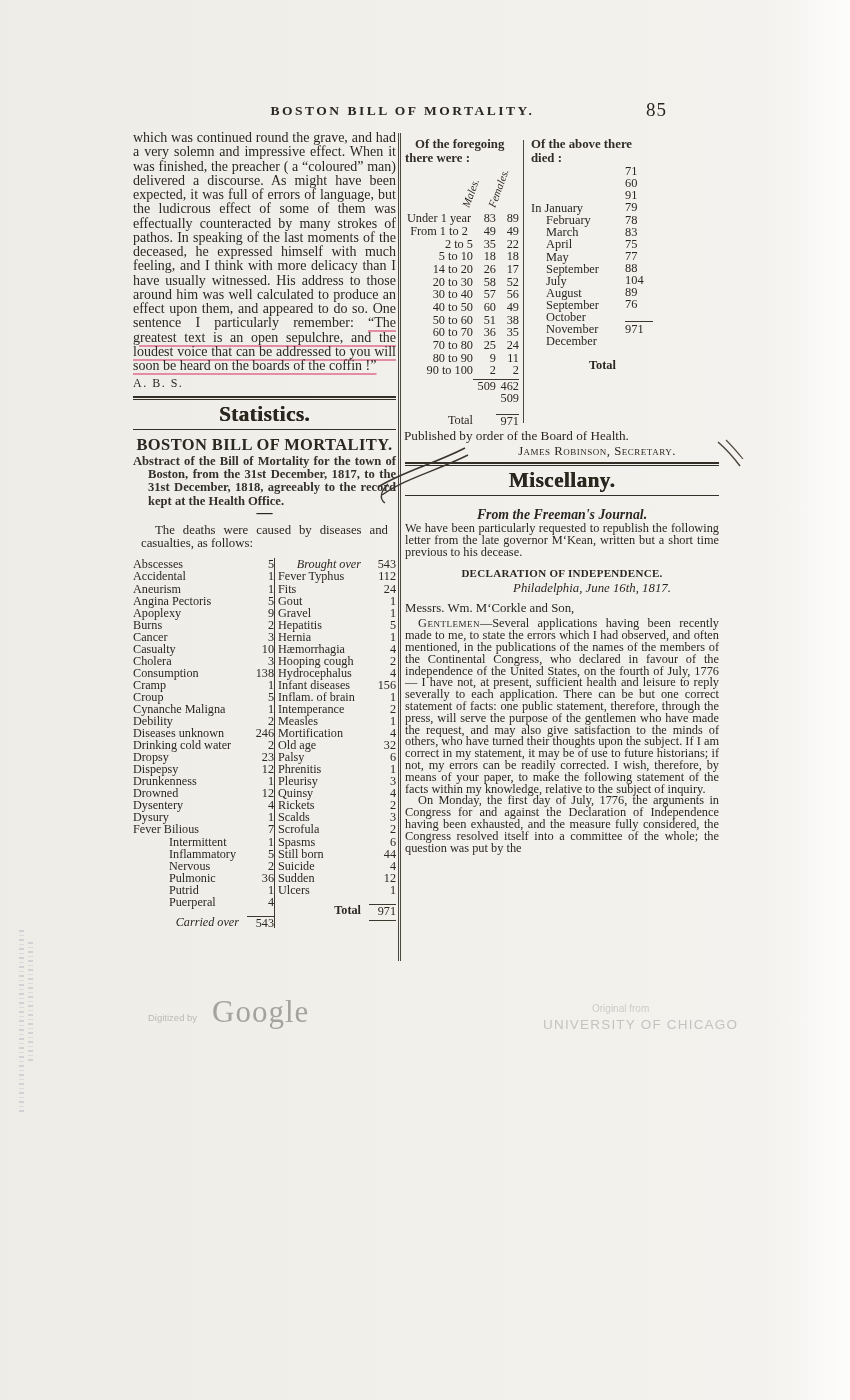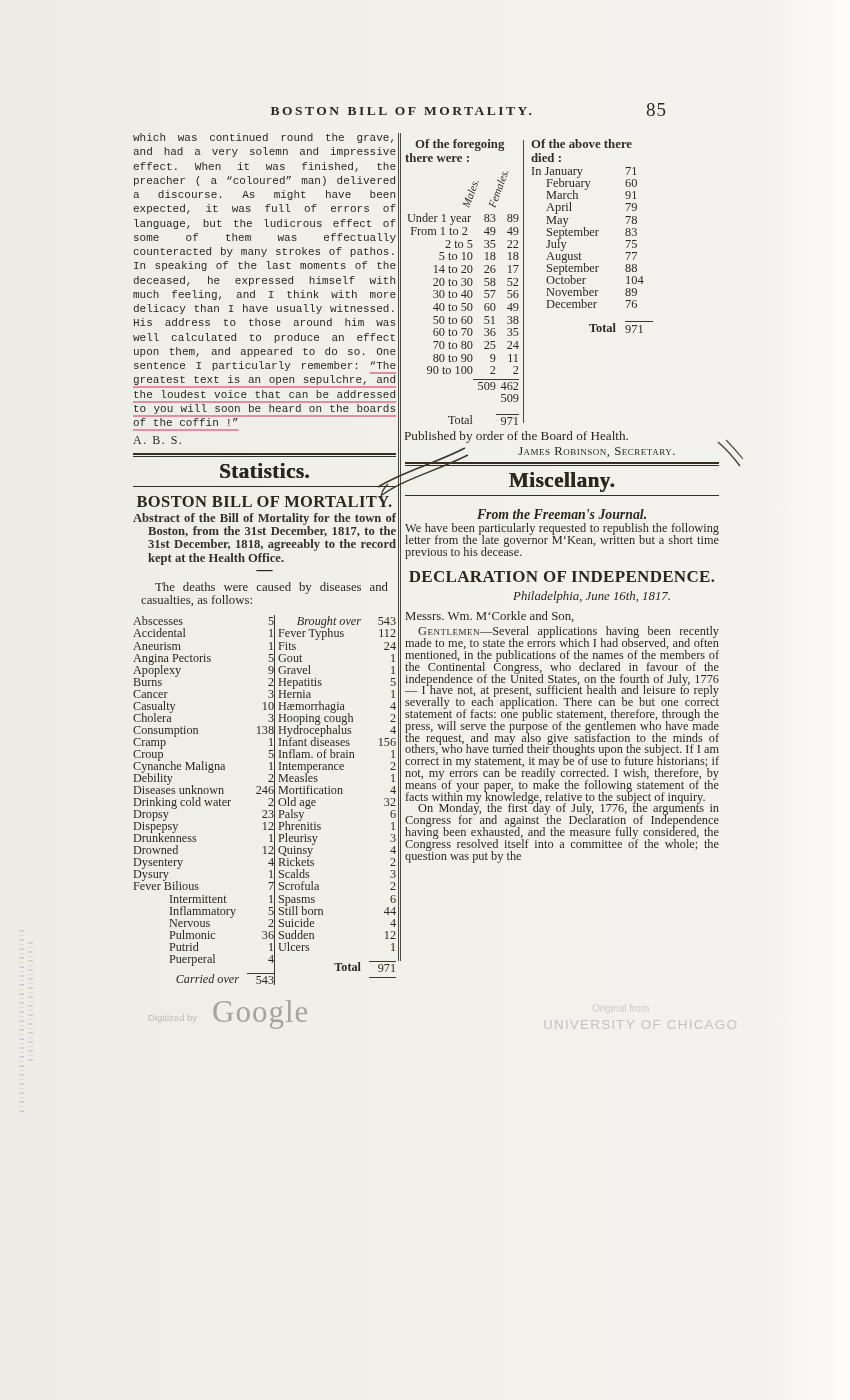--- a/index.html
+++ b/index.html
@@ -14,21 +14,21 @@
     font-size:13.5px; font-weight:bold; letter-spacing:2.5px; }
   .page-num { position:absolute; top:99px; left:646px; font-size:19px; letter-spacing:1px; }
 
   
   .col-left { position:absolute; left:133px; top:131px; width:263px; }
   .divider-main { position:absolute; left:398px; top:133px; height:828px; width:3px;
     border-left:1px solid #4c473d; border-right:1px solid #4c473d; }
   .divider-sub { position:absolute; left:523px; top:140px; height:283px; border-left:1px solid #4c473d; }
 
   
-  .prose { font-size:11px; line-height:14.25px; text-align:justify;font-family:Liberation Mono, monospace; }
+  .prose { font-size:14px; line-height:14.25px; text-align:justify; }
   .quote-ul { text-decoration:underline; text-decoration-color:rgba(222,108,138,.75);
     text-decoration-thickness:1.5px; text-underline-offset:2.5px; }
   .sig { padding-right:16px; font-size:12px; margin-top:3px; letter-spacing:1.5px; }
   .dbl-rule { border-top:2px solid #332f27; border-bottom:1px solid #332f27; height:4px; margin-top:5px; }
   .stats-head { text-align:center; font-size:21px; font-weight:bold; margin-top:2px;
     letter-spacing:.5px; text-shadow:.5px 0 0 #2a271f; }
   .rule { border-top:1.3px solid #332f27; margin-top:2px; }
   .bill-head { text-align:center; font-size:16.5px; font-weight:bold; letter-spacing:.4px; margin-top:5px; }
   .abstract { font-size:12.6px; line-height:13.1px; padding-left:15px; text-indent:-15px;
     margin-top:4px; text-align:justify; font-weight:bold; color:#34302a; }
@@ -64,40 +64,40 @@
   .age-sums { margin-top:2px; }
   .srow { display:flex; height:13px; line-height:13.2px; }
   .srow .albl { font-weight:normal; }
   .ovl { border-top:1.2px solid #3d382e; }
   .srow.totalrow { margin-top:9px; }
 
   
   .month-table { position:absolute; left:531px; top:138px; width:122px; font-size:12.4px; }
   .month-head { font-size:12.8px; line-height:13.6px; font-weight:bold; color:#312d26; }
   .mrow { display:flex; height:12.1px; line-height:12.3px; }
-  .mlbl { flex:1; }
+  .mlbl { flex:1;margin-top:37px; }
   .ind .mlbl { padding-left:15px; }
   .mval { width:28px; text-align:left; }
   .mtotal { display:flex; margin-top:11px; }
   .mtotal .mlbl { text-align:right; padding-right:9px; font-weight:bold; }
   .mtotal .mval { border-top:1.2px solid #3d382e; }
 
   
   .published { position:absolute; left:404px; top:428px; width:316px; font-size:13.2px; }
   .secretary { position:absolute; left:404px; top:444px; width:316px; text-align:center;
     padding-left:70px; font-size:12.8px; font-variant:small-caps; letter-spacing:.5px; }
 
   
   .col-right { position:absolute; left:405px; top:462px; width:314px; }
   .misc-head { text-align:center; font-size:21px; font-weight:bold; margin-top:2px;
     letter-spacing:.5px; text-shadow:.5px 0 0 #2a271f; }
   .freeman { text-align:center; font-style:italic; font-weight:bold; font-size:13.8px; margin-top:11px; }
   .letter { font-size:12.35px; line-height:11.8px; text-align:justify; margin-top:9px; }
   .letter.indent { text-indent:13px; }
-  .decl-head { text-align:center; font-weight:bold; font-size:17px; margin-top:9px; letter-spacing:.3px; }
+  .decl-head { text-align:center; font-weight:bold; font-size:11px; margin-top:9px; letter-spacing:.3px; }
   .dateline { text-align:center; font-style:italic; font-size:12.8px; padding-left:60px; margin-top:2px; }
   .messrs { font-size:12.8px; margin-top:5px; }
   .sc { font-variant:small-caps; letter-spacing:.5px; }
 
   
   .digitized-by { position:absolute; left:148px; top:1012px; font-size:9.5px; color:#bcbab6;
     font-family:"Liberation Sans",sans-serif; filter:blur(.3px); }
   .google-logo { position:absolute; left:212px; top:994px; font-size:31px; color:#a5a3a0;
     letter-spacing:1px; filter:blur(.35px); }
   .original-from { position:absolute; left:592px; top:1003px; font-size:10px; color:#cbcbc9;

